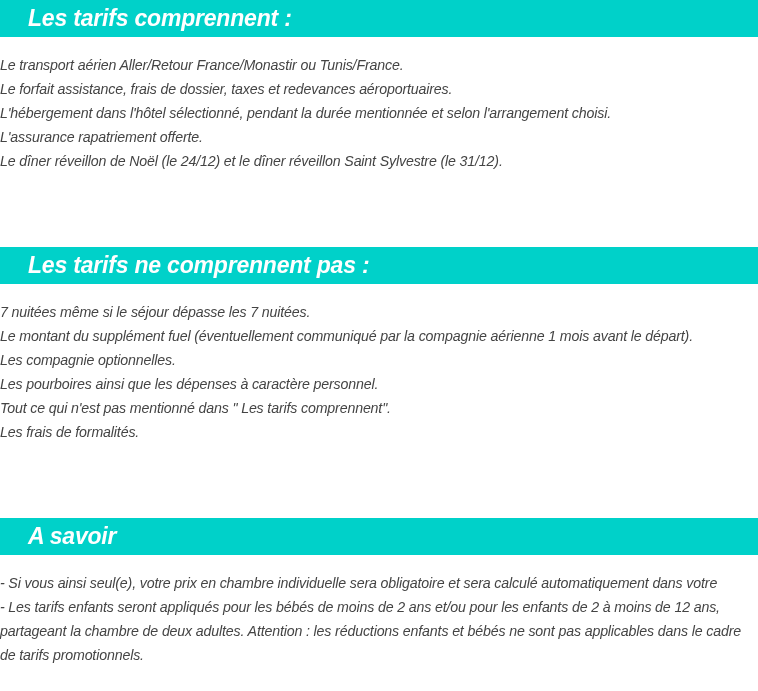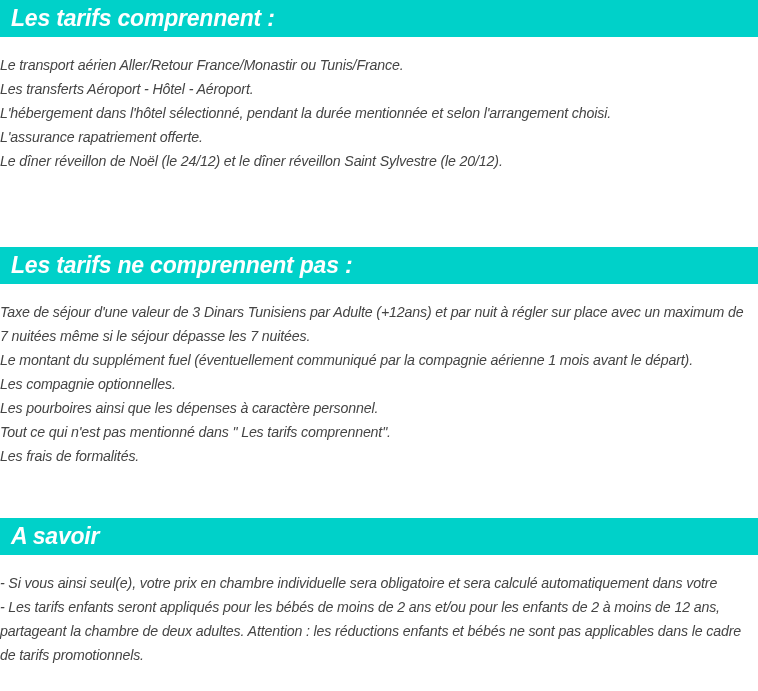--- a/index.html
+++ b/index.html
@@ -1,46 +1,45 @@
 <!DOCTYPE html>
 <html><head>
 <meta charset="utf-8">
 <style>
   html, body { margin: 0; padding: 0; background: #ffffff; }
   body { width: 758px; height: 691px; overflow: hidden; position: relative;
          font-family: "Liberation Sans", "DejaVu Sans", sans-serif; }
   .banner { position: absolute; left: 0; width: 758px; height: 37px;
             background: var(--accent, #00d1c9); }
-  .banner h2 { margin: 0; padding-left: 11px; line-height: 37px; color: #ffffff;
+  .banner h2 { margin: 0; padding-left: 28px; line-height: 37px; color: #ffffff;
                font-size: 23px; font-style: italic; font-weight: bold;
                font-family: "Liberation Sans", "DejaVu Sans", sans-serif; letter-spacing: -0.2px; }
   .block { position: absolute; left: 0; width: 750px; }
   .line { margin: 0; color: #444444; font-size: 14.2px; font-style: italic;
           line-height: 24px; white-space: nowrap; letter-spacing: -0.15px;
           font-family: "Liberation Sans", "DejaVu Sans", sans-serif; }
 </style>
 </head>
 <body style="--accent: #00d1c9;">
 
 <div class="banner" style="top:0px">
   <h2>Les tarifs comprennent :</h2>
 </div>
 <div class="block" style="top:53px">
   <p class="line">Le transport aérien Aller/Retour France/Monastir ou Tunis/France.</p>
-  <p class="line">Les transferts Aéroport - Hôtel - Aéroport.</p>
+  <p class="line">Le forfait assistance, frais de dossier, taxes et redevances aéroportuaires.</p>
   <p class="line">L'hébergement dans l'hôtel sélectionné, pendant la durée mentionnée et selon l'arrangement choisi.</p>
   <p class="line">L'assurance rapatriement offerte.</p>
-  <p class="line">Le dîner réveillon de Noël (le 24/12) et le dîner réveillon Saint Sylvestre (le 20/12).</p>
+  <p class="line">Le dîner réveillon de Noël (le 24/12) et le dîner réveillon Saint Sylvestre (le 31/12).</p>
 </div>
 
 <div class="banner" style="top:247px">
   <h2>Les tarifs ne comprennent pas :</h2>
 </div>
 <div class="block" style="top:300px">
-  <p class="line">Taxe de séjour d'une valeur de 3 Dinars Tunisiens par Adulte (+12ans) et par nuit à régler sur place avec un maximum de</p>
   <p class="line">7 nuitées même si le séjour dépasse les 7 nuitées.</p>
   <p class="line">Le montant du supplément fuel (éventuellement communiqué par la compagnie aérienne 1 mois avant le départ).</p>
   <p class="line">Les compagnie optionnelles.</p>
   <p class="line">Les pourboires ainsi que les dépenses à caractère personnel.</p>
   <p class="line">Tout ce qui n'est pas mentionné dans " Les tarifs comprennent".</p>
   <p class="line">Les frais de formalités.</p>
 </div>
 
 <div class="banner" style="top:518px">
   <h2>A savoir</h2>

